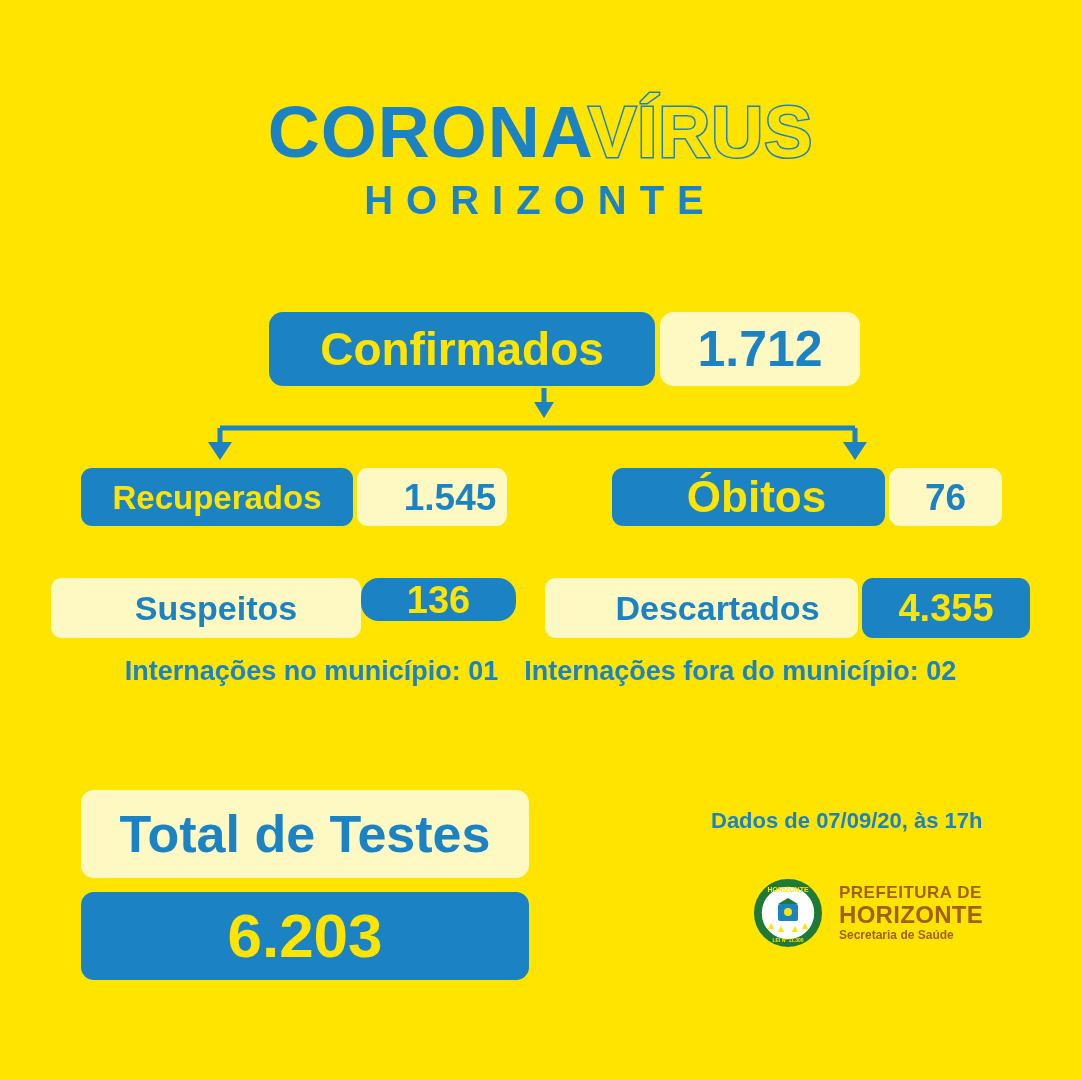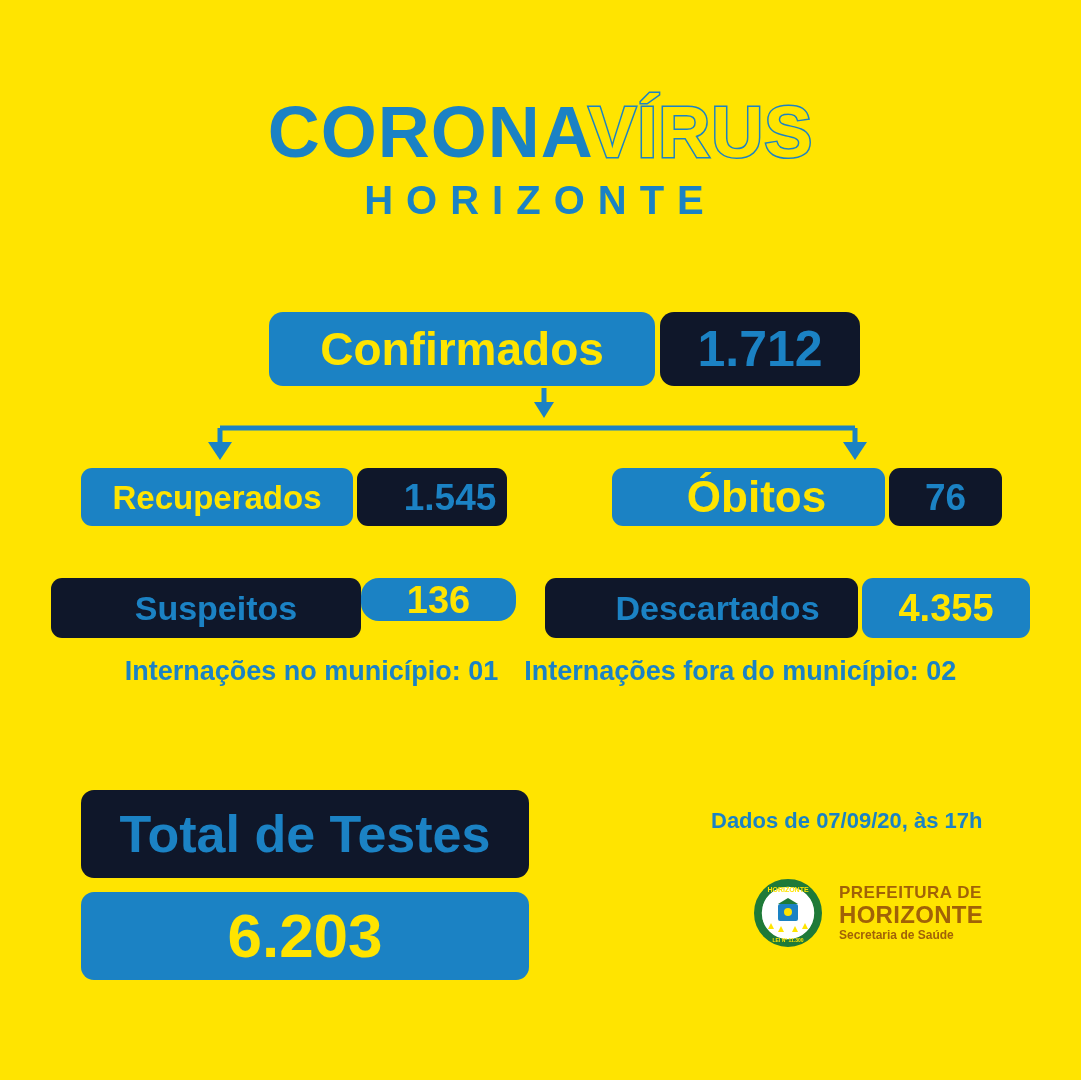--- a/index.html
+++ b/index.html
@@ -66,21 +66,21 @@
     border-radius: 12px;
     font-weight: bold;
     line-height: 1;
     box-sizing: border-box;
   }
   .pill.blue {
     background: #1b82c4;
     color: #ffe400;
   }
   .pill.white {
-    background: #0f172a;
+    background: #fef9c3;
     color: #1b82c4;
   }
 
   
   #row-confirmados {
     top: 312px;
     left: 246px;
     margin-left: 23px;
   }
   #row-confirmados .label {

